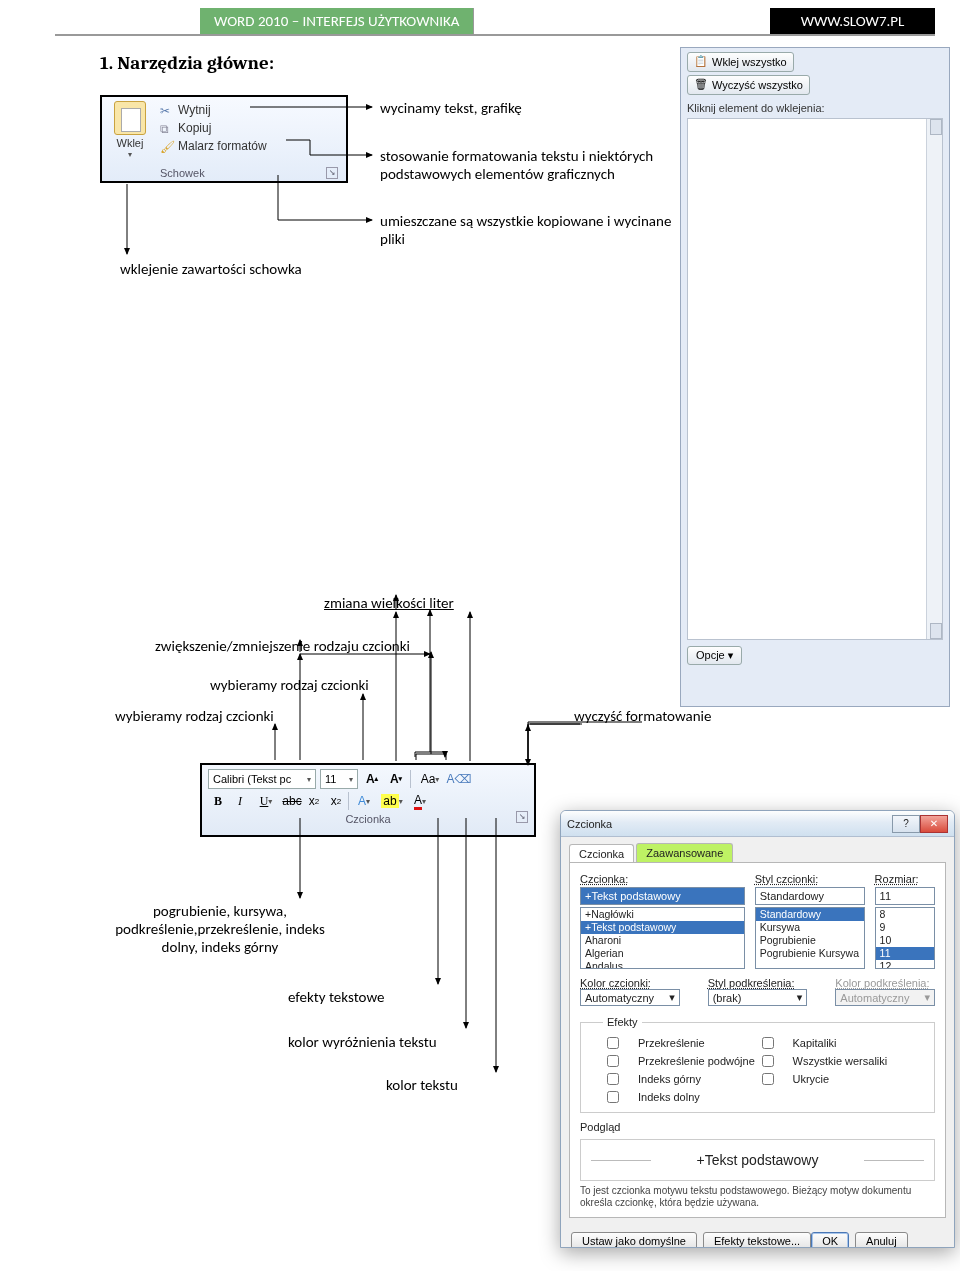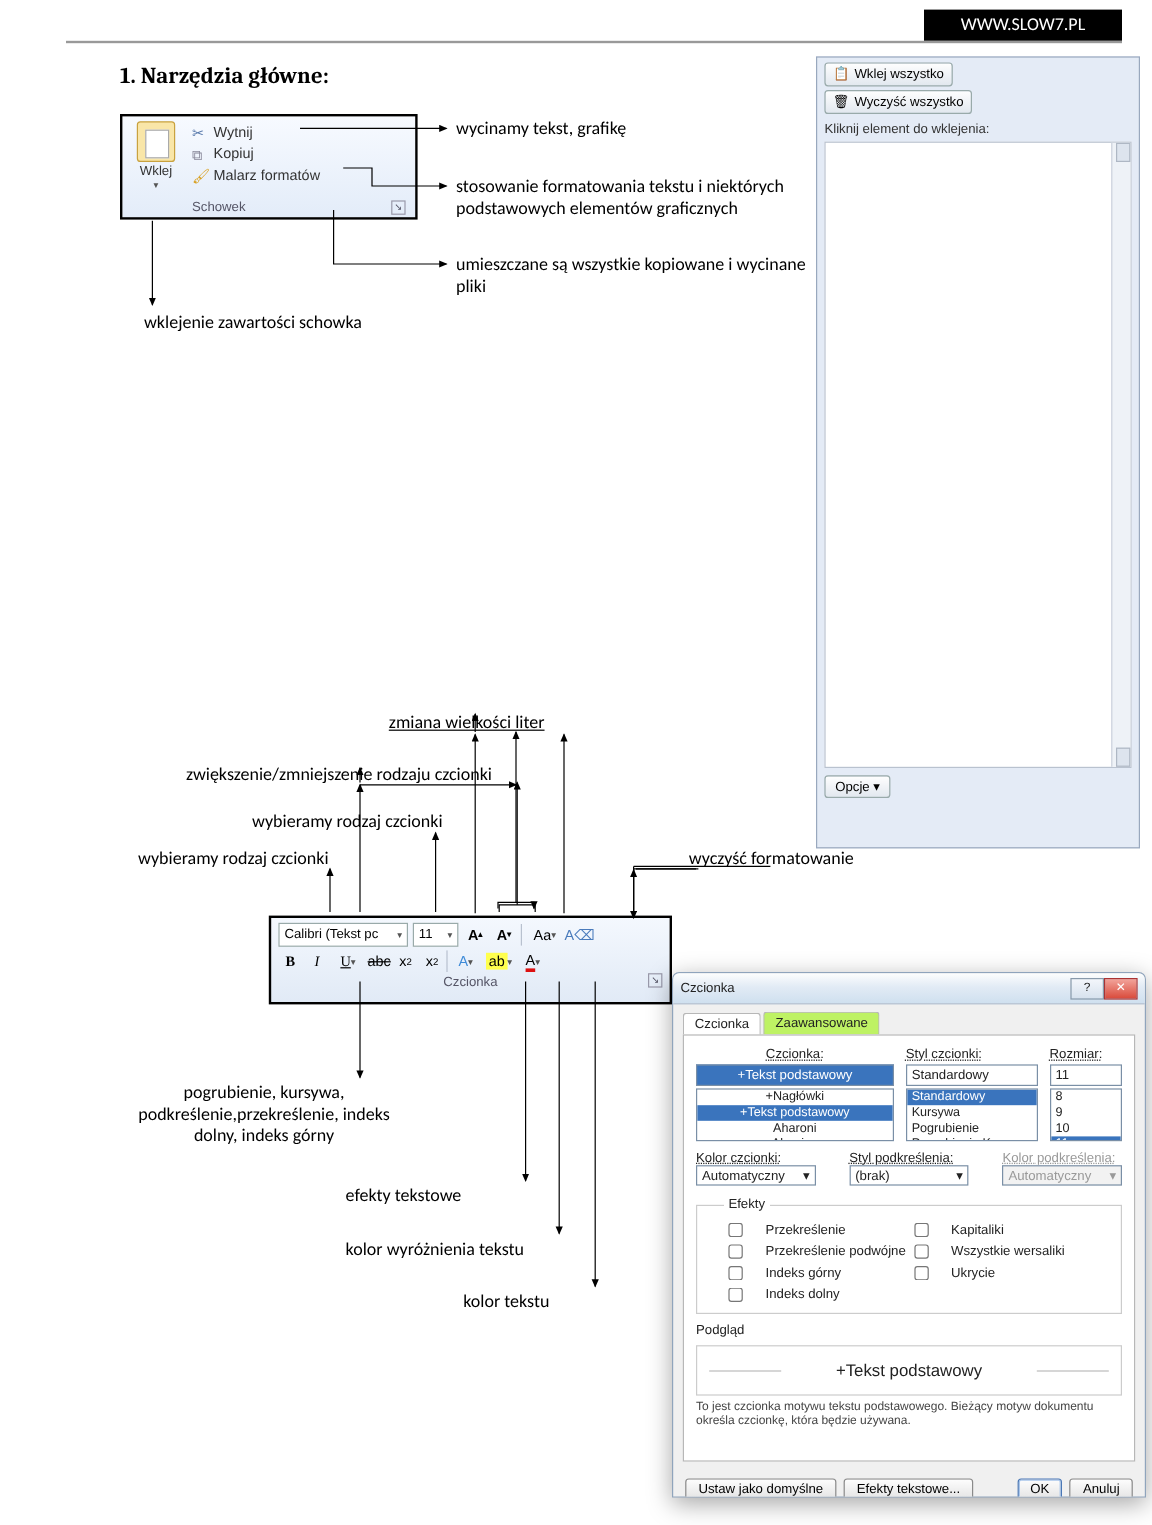--- a/index.html
+++ b/index.html
@@ -160,21 +160,21 @@
   }
   .schowek-pane .opcje button {
     background: linear-gradient(#fefefe, #e2e8ef);
     border: 1px solid #9aa; border-radius: 3px;
     font-size: 11px; padding: 2px 8px;
   }
 
   
   .font-ribbon {
     position: absolute;
-    top: 763px; left: 224px;
+    top: 763px; left: 200px;
     width: 336px; height: 74px;
     border: 2px solid #000;
     background: linear-gradient(#f4f8fe, #e1eaf6);
     font-family: "Segoe UI", Tahoma, sans-serif;
     font-size: 12px;
   }
   .font-ribbon .row1 {
     display: flex; align-items: center; gap: 4px; padding: 4px 6px 2px;
   }
   .font-ribbon .combo {
@@ -242,21 +242,21 @@
   }
   .font-dialog .cols { display: flex; gap: 10px; }
   .font-dialog .col { flex: 1; }
   .font-dialog label.small { font-size: 11px; text-decoration: underline; text-decoration-style: dotted; }
   .font-dialog .tbox {
     border: 1px solid #7a8fa6; background: #fff; padding: 2px 4px; font-size: 11px;
     margin: 2px 0;
   }
   .font-dialog .tbox.sel { background: #3a74bd; color: #fff; }
   .font-dialog .listbox {
-    border: 1px solid #7a8fa6; height: 44px; overflow: hidden;
+    border: 1px solid #7a8fa6; height: 62px; overflow: hidden;
     font-size: 10.5px;
   }
   .font-dialog .listbox .li { padding: 0 4px; line-height: 13px; }
   .font-dialog .listbox .li.hi { background: #3a74bd; color: #fff; }
   .font-dialog .row3 { display: flex; gap: 28px; margin-top: 8px; }
   .font-dialog .drop {
     border: 1px solid #7a8fa6; padding: 1px 4px; font-size: 11px;
     display: flex; justify-content: space-between; align-items: center;
     background: #fff;
   }
@@ -274,37 +274,38 @@
     display: flex; align-items: center; justify-content: center;
     font-size: 14px; position: relative;
   }
   .font-dialog .preview::before, .font-dialog .preview::after {
     content: ""; position: absolute; top: 50%; width: 60px; height: 1px; background: #bbb;
   }
   .font-dialog .preview::before { left: 10px; }
   .font-dialog .preview::after { right: 10px; }
   .font-dialog .note { font-size: 10px; color: #444; margin-top: 4px; line-height: 12px; }
   .font-dialog .btnbar {
-    display: flex; justify-content: space-between; padding: 6px 10px;
+    display: flex; justify-content: flex-start; padding: 6px 10px;
   }
   .font-dialog .btnbar .grp { display: flex; gap: 6px; }
   .font-dialog button.dlg {
     font-size: 11px; padding: 2px 10px;
     border: 1px solid #8a8a8a; border-radius: 3px;
     background: linear-gradient(#fdfdfd, #e4e4e4);
   }
   .font-dialog button.dlg.primary { border-color: #4a77b5; box-shadow: 0 0 0 1px #a8c5ea inset; }
 
   
   svg.arrows { position: absolute; top: 0; left: 0; pointer-events: none; }
 </style>
 </head>
 <body>
 
 <div class="hdr">
+  <div class="hdr-left">WORD 2010 – INTERFEJS UŻYTKOWNIKA</div>
   <div class="hdr-right">WWW.SLOW7.PL</div>
   <div class="hdr-line"></div>
 </div>
 
 <h3 class="section">1. Narzędzia główne:</h3>
 
 <div class="clip-ribbon">
   <div class="paste">
     <div class="paste-icon"></div>
     <div class="paste-label">Wklej</div>
@@ -425,21 +426,21 @@
       <div class="wbtn">?</div>
       <div class="wbtn close">✕</div>
     </div>
   </div>
   <div class="tabs">
     <div class="tab active">Czcionka</div>
     <div class="tab">Zaawansowane</div>
   </div>
   <div class="body">
     <div class="cols">
-      <div class="col" style="flex:1.5;text-align:center;">
+      <div class="col" style="flex:1.5;">
         <label class="small">Czcionka:</label>
         <div class="tbox sel">+Tekst podstawowy</div>
         <div class="listbox">
           <div class="li">+Nagłówki</div>
           <div class="li hi">+Tekst podstawowy</div>
           <div class="li">Aharoni</div>
           <div class="li">Algerian</div>
           <div class="li">Andalus</div>
         </div>
       </div>

